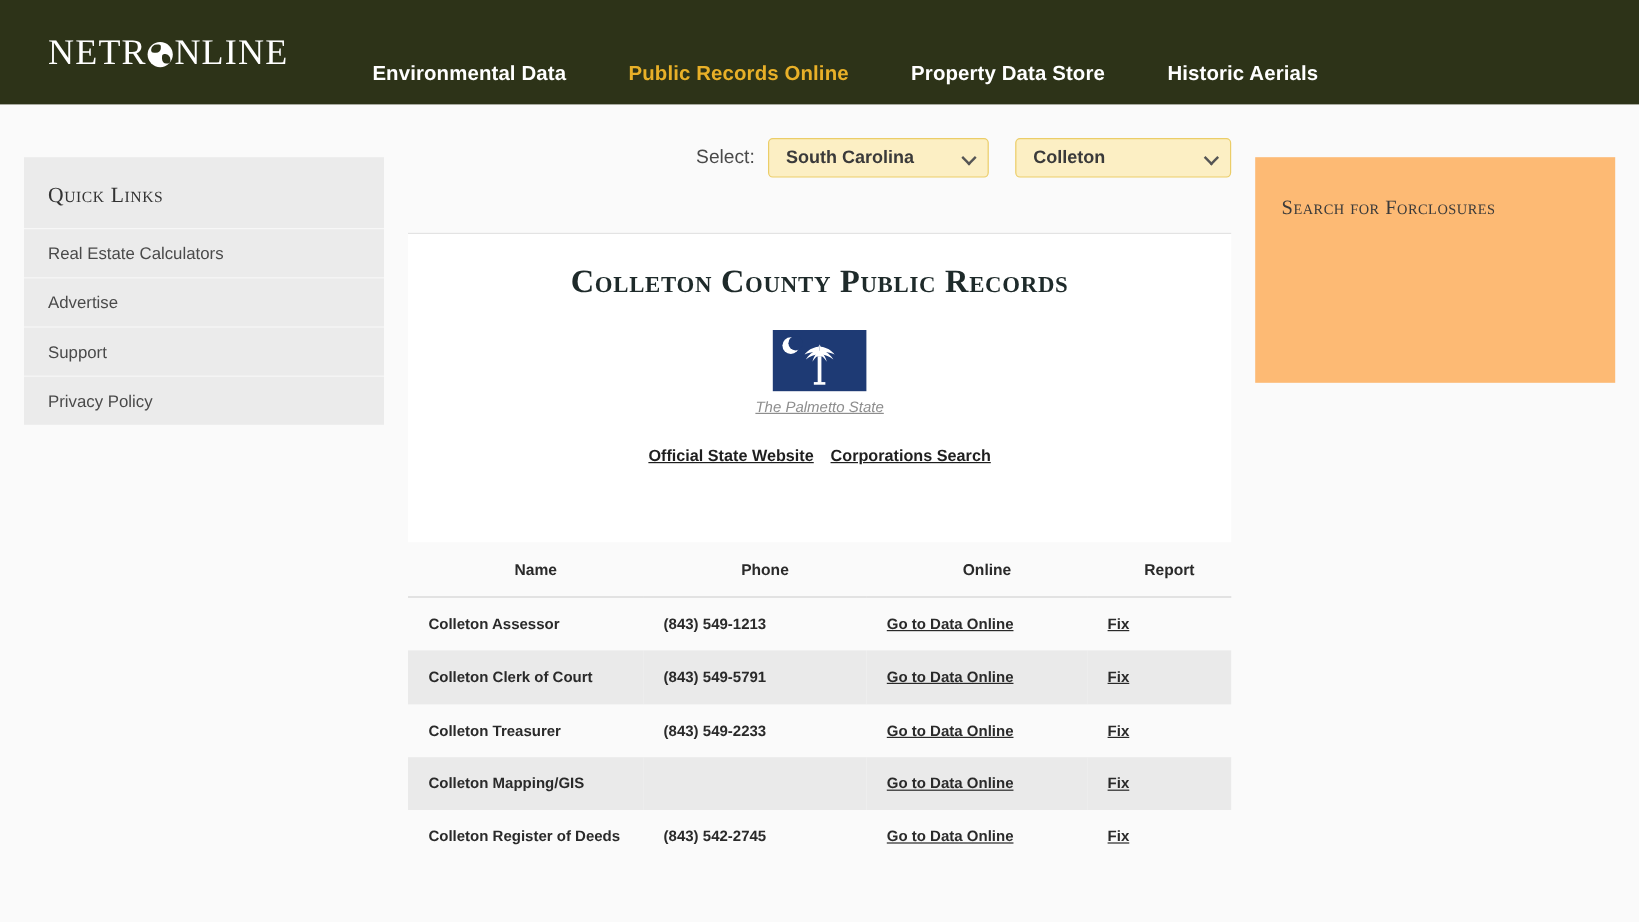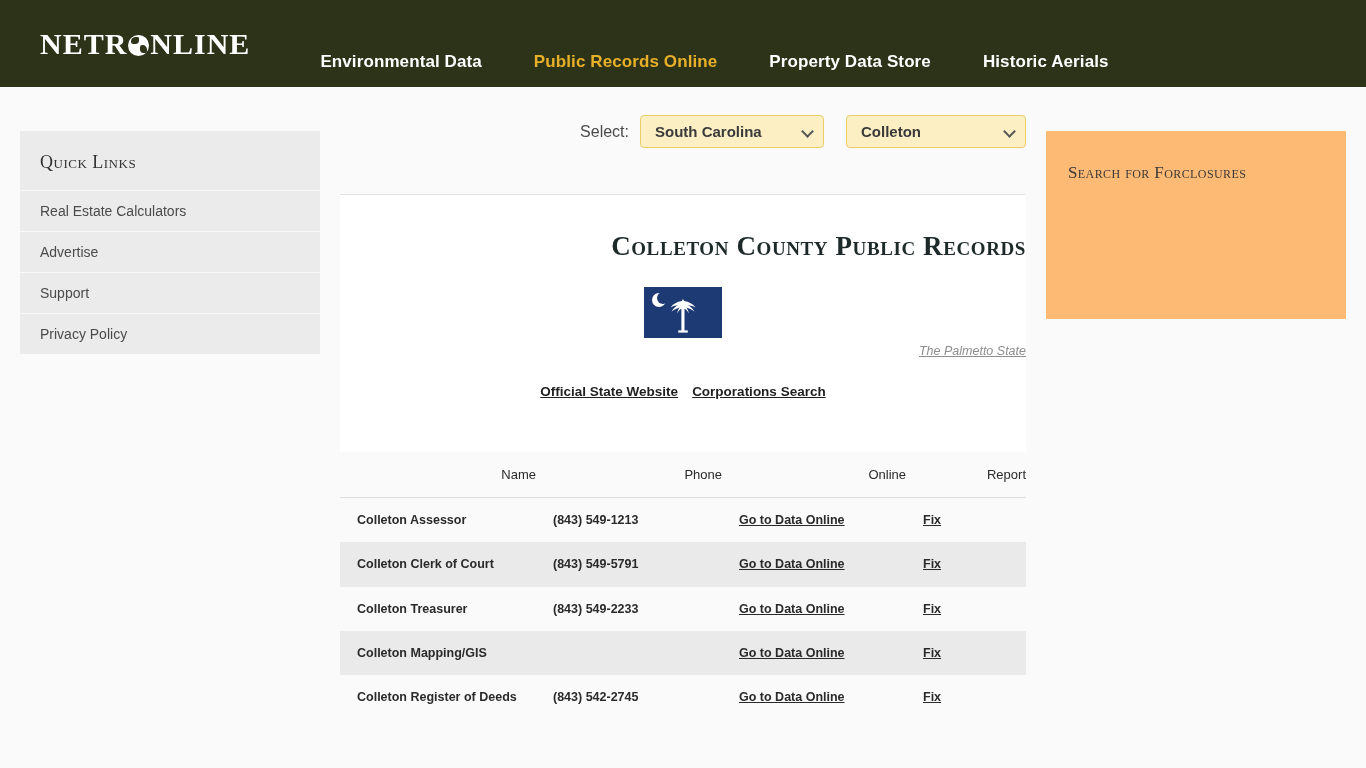--- a/index.html
+++ b/index.html
@@ -24,21 +24,20 @@
 
   .logo {
     display: flex;
     align-items: center;
     color: #FFFFFF;
     font-family: "Liberation Serif", serif;
     font-size: 30px;
     letter-spacing: 1px;
     margin-right: 70px;
     user-select: none;
-    font-weight: bold;
   }
   .logo .logo-part { line-height: 1; }
   .logo .globe-icon {
     display: inline-block;
     width: 21px;
     height: 21px;
     border-radius: 50%;
     background: #FFFFFF;
     position: relative;
     margin: 0 1px;
@@ -151,22 +150,22 @@
     pointer-events: none;
   }
   #sel-state { width: 184px; }
   #sel-county { width: 180px; }
   .select-wrap.state { margin-right: 22px; }
 
   .content-card {
     background: #FFFFFF;
     border-top: 1px solid #E3E3E3;
     height: 258px;
-    padding-top: 36px;
-    text-align: right;
+    padding-top: 24px;
+    text-align: center;
   }
   .page-title {
     font-family: "Liberation Serif", serif;
     font-size: 27px;
     font-variant: small-caps;
     letter-spacing: 0.6px;
     color: #1E2A2A;
   }
   .flag {
     width: 78px;
@@ -218,23 +217,23 @@
   }
 
   
   .records-table {
     width: 686px;
     border-collapse: collapse;
     table-layout: fixed;
     background: #FAFAFA;
   }
   .records-table th {
-    text-align: right;
+    text-align: center;
     font-size: 13px;
-    font-weight: normal;
+    font-weight: bold;
     color: #2A2A2A;
     padding: 15px 0 15px 17px;
     border-bottom: 1px solid #DEDEDE;
   }
   .records-table td {
     font-size: 12.5px;
     font-weight: bold;
     color: #2A2A2A;
     padding: 14px 8px 14px 17px;
     vertical-align: top;

